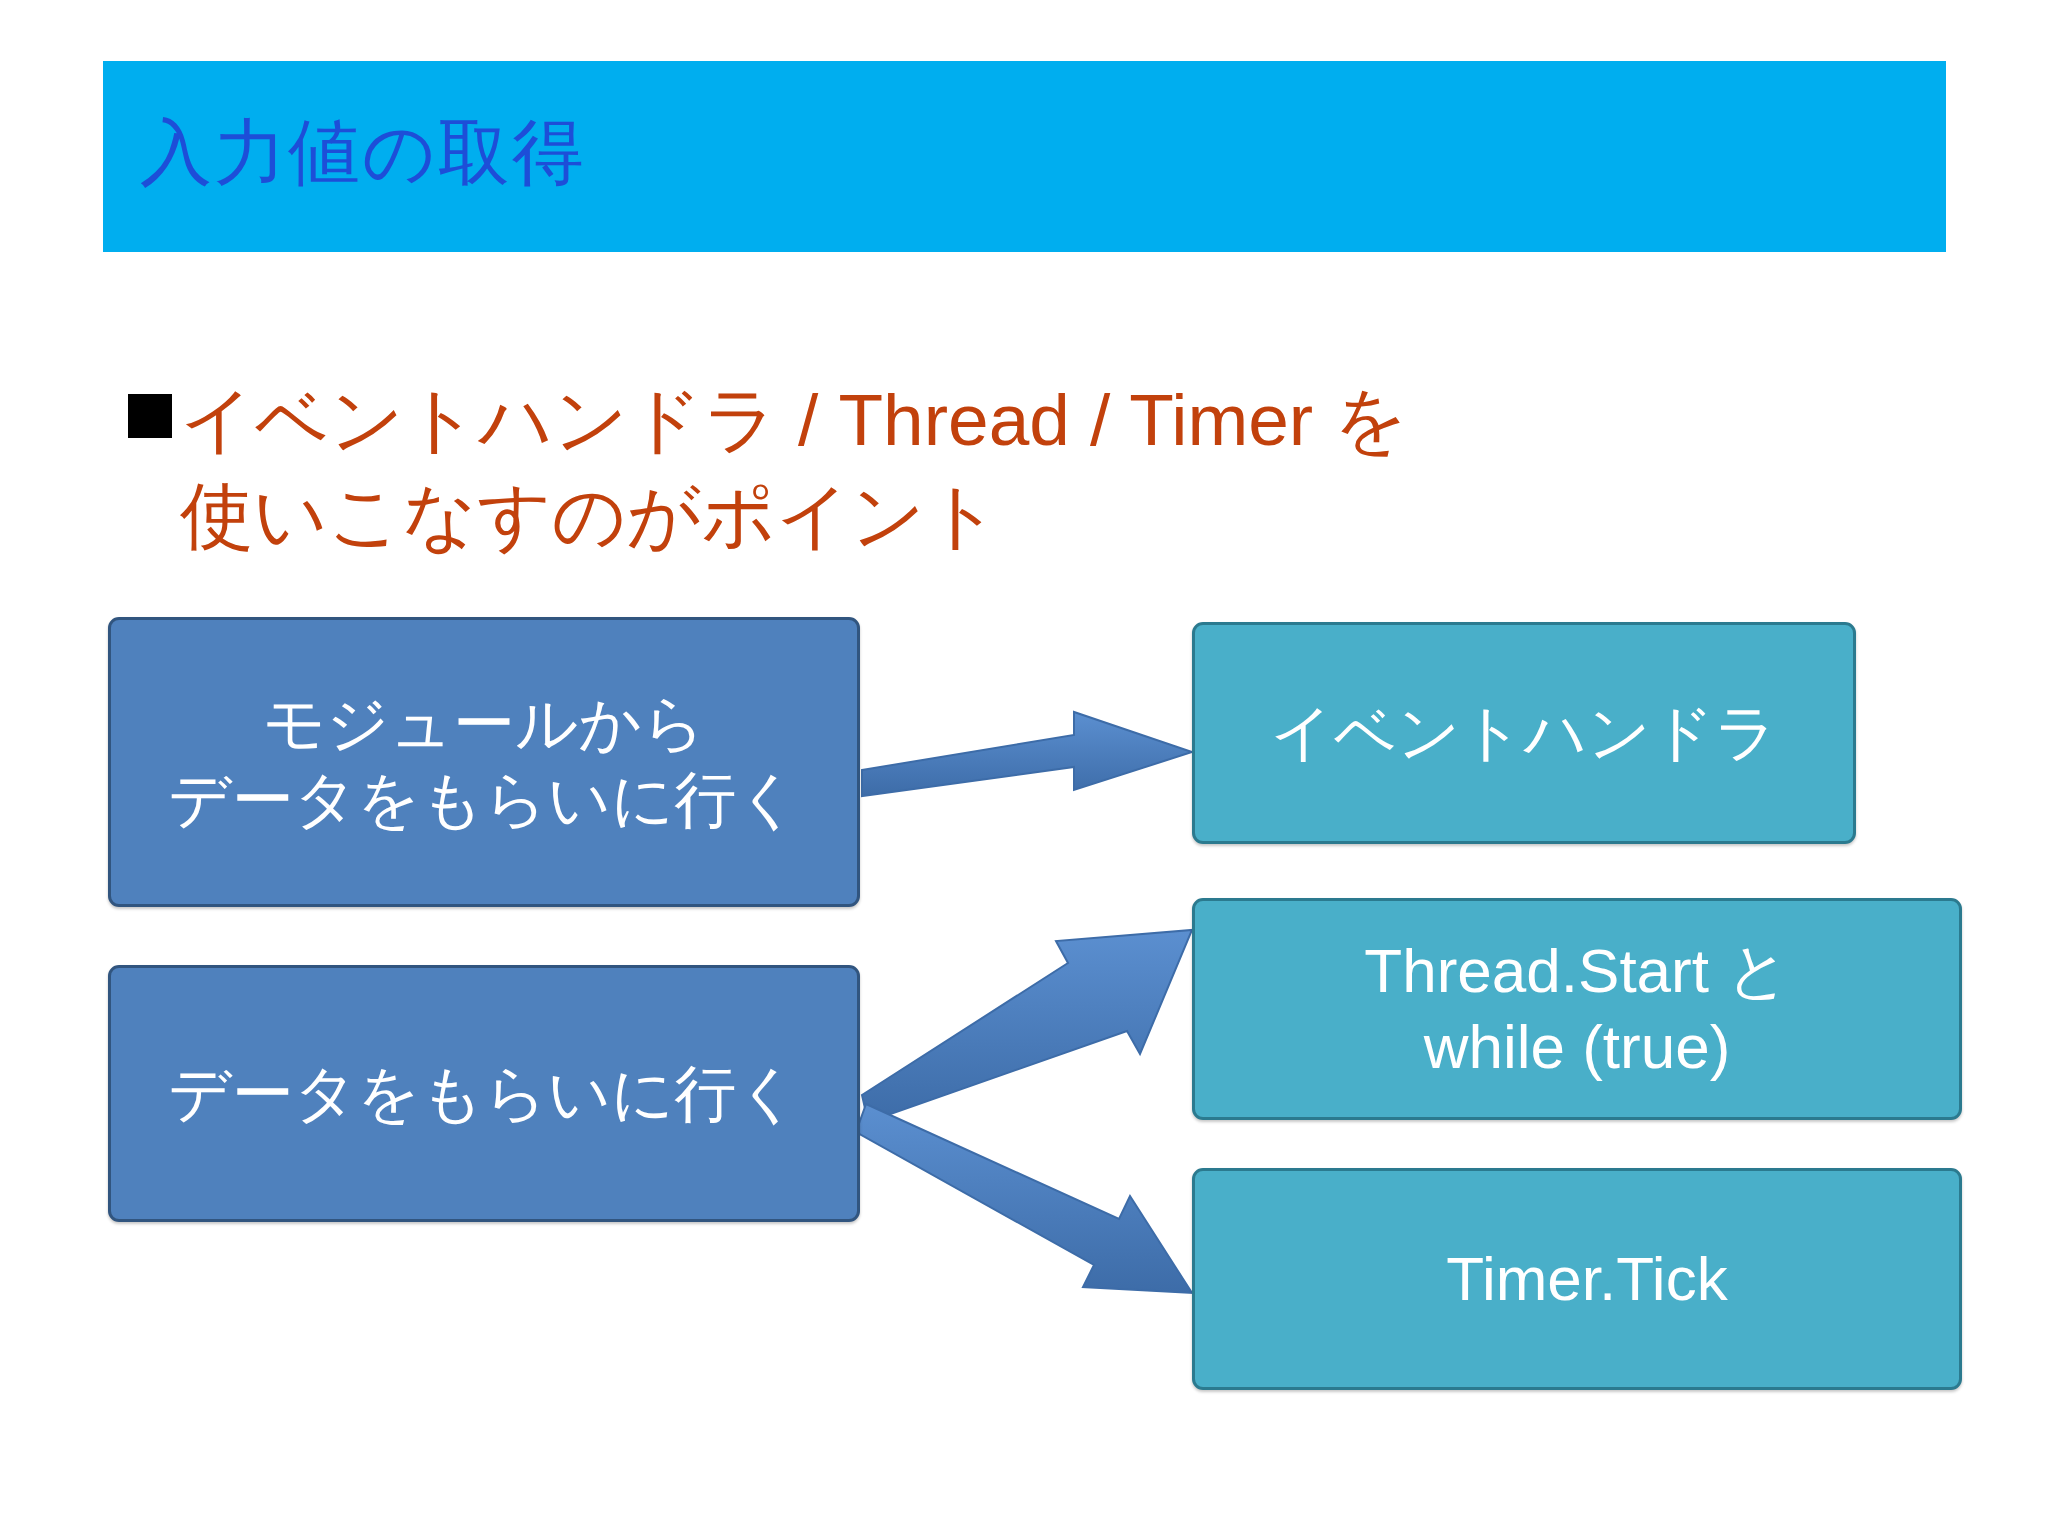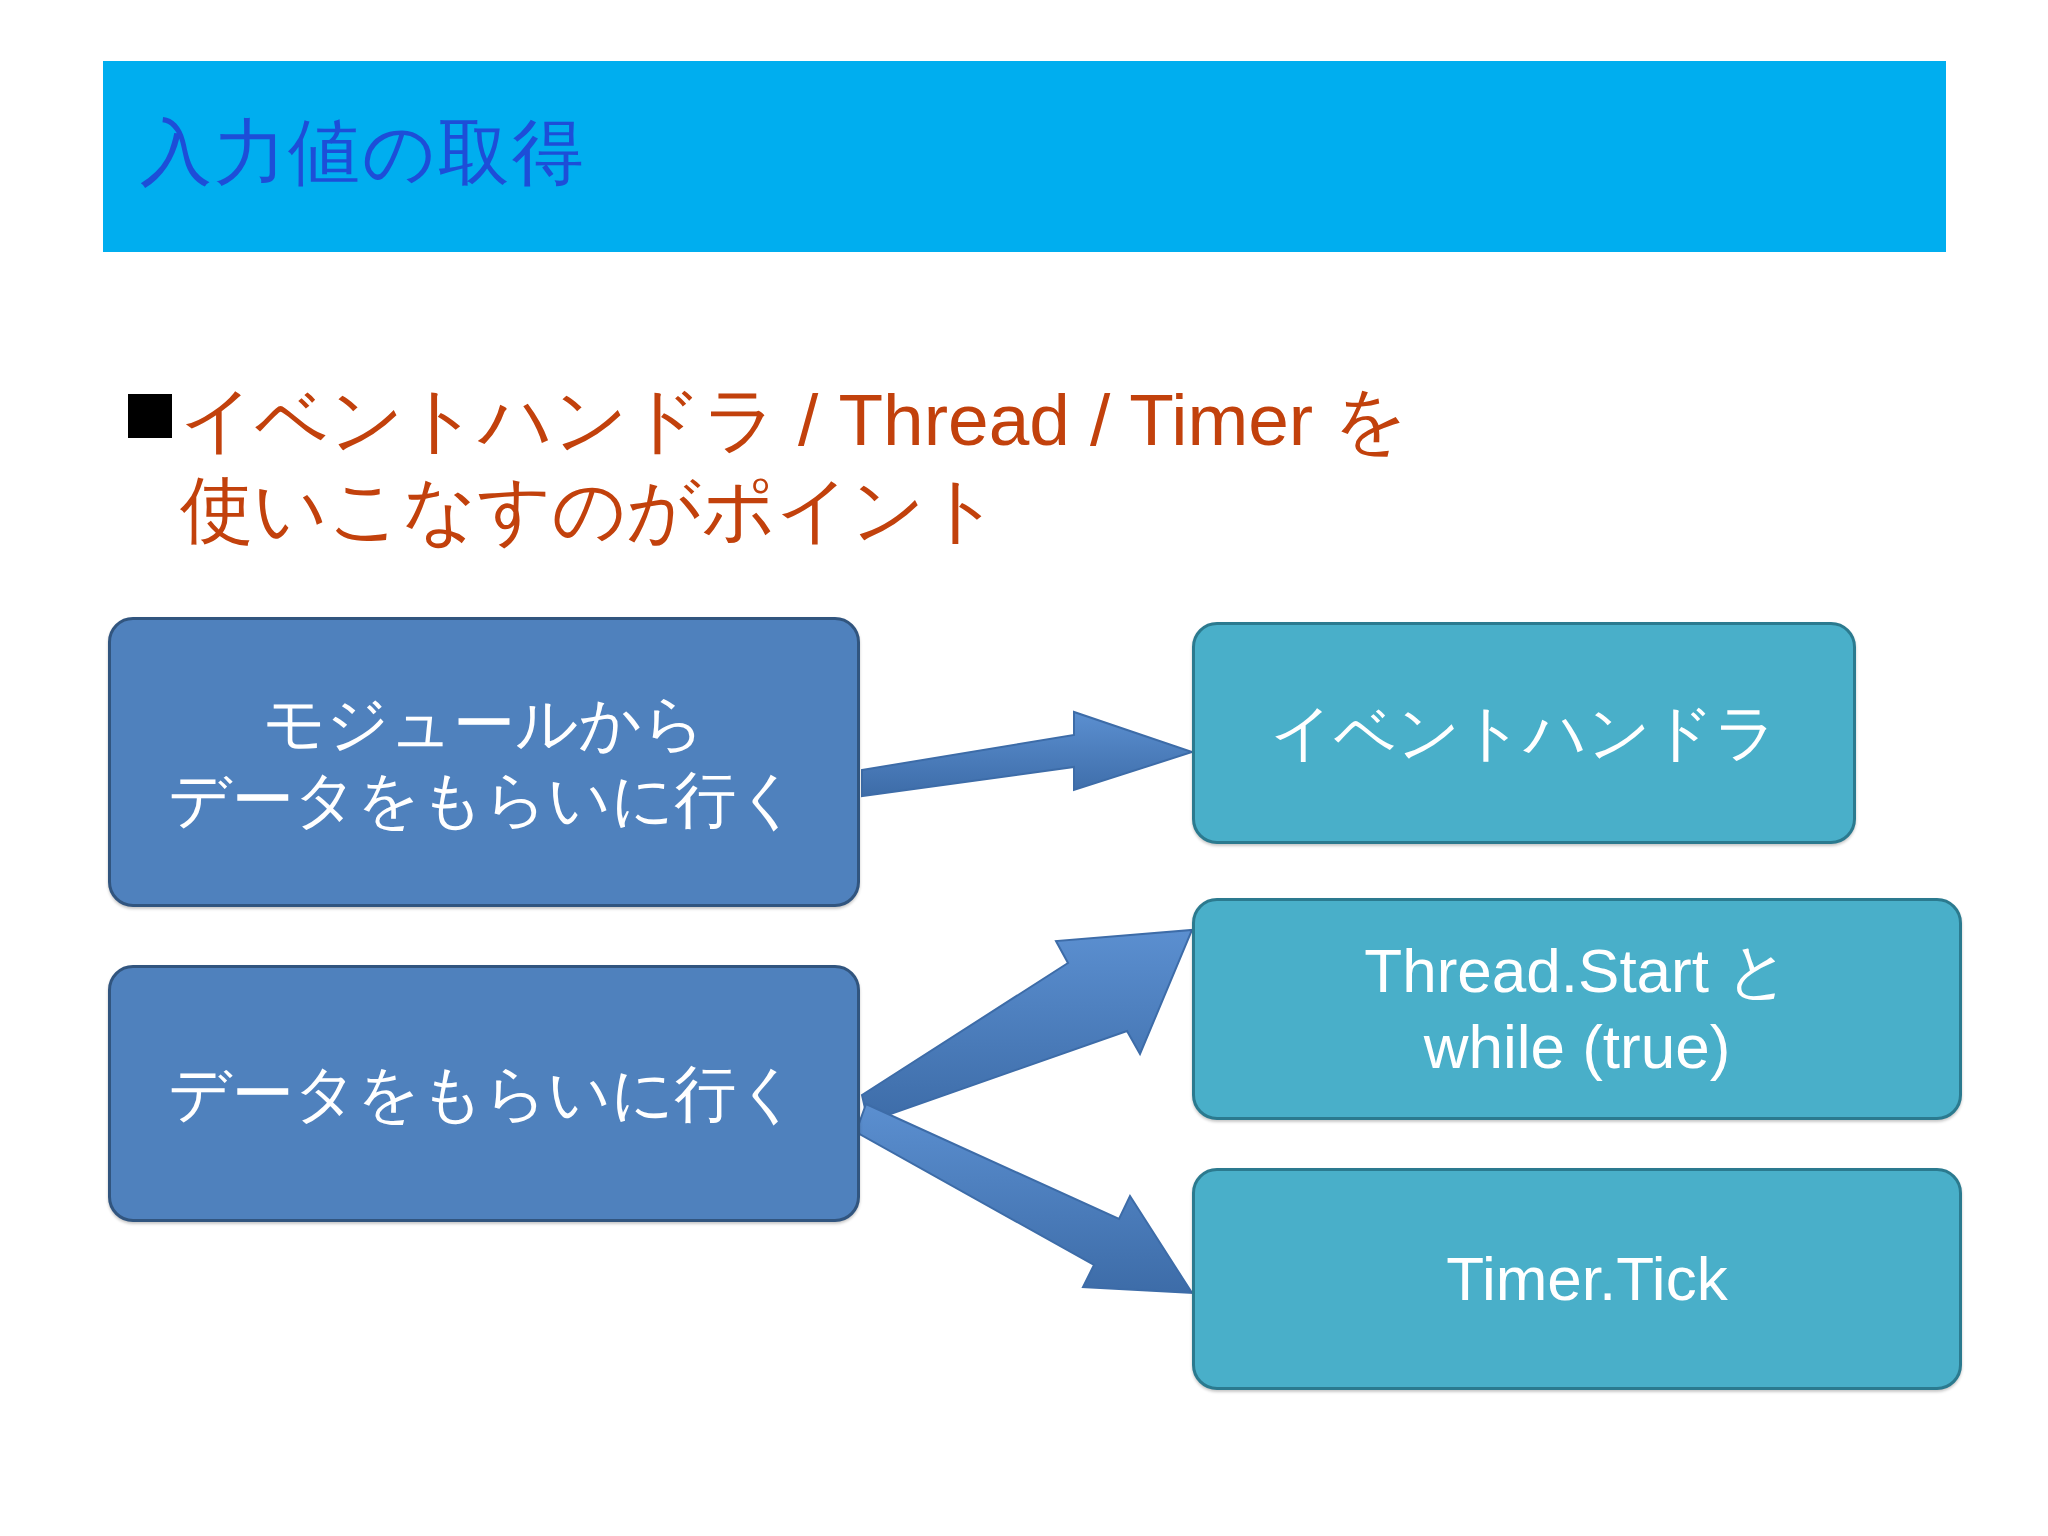--- a/index.html
+++ b/index.html
@@ -66,25 +66,25 @@
     margin-top: 22px;
     margin-right: 8px;
   }
   .bullet-text {
     flex: 1 1 auto;
     color: #c2410c;
     font-size: 73px;
     line-height: 1.32;
     font-weight: 400;
   }
-  .bullet-text .l2 { display: block; font-family: Liberation Mono, monospace; }
+  .bullet-text .l2 { display: block; }
   .node {
     position: absolute;
     box-sizing: border-box;
-    border-radius: 25px;
+    border-radius: 11px;
     display: flex;
     align-items: center;
     justify-content: center;
     text-align: center;
     color: #ffffff;
     line-height: 1.22;
     padding: 4px 18px;
     box-shadow: 0 2px 3px rgba(0,0,0,0.22);
   }
   .node.blue {

